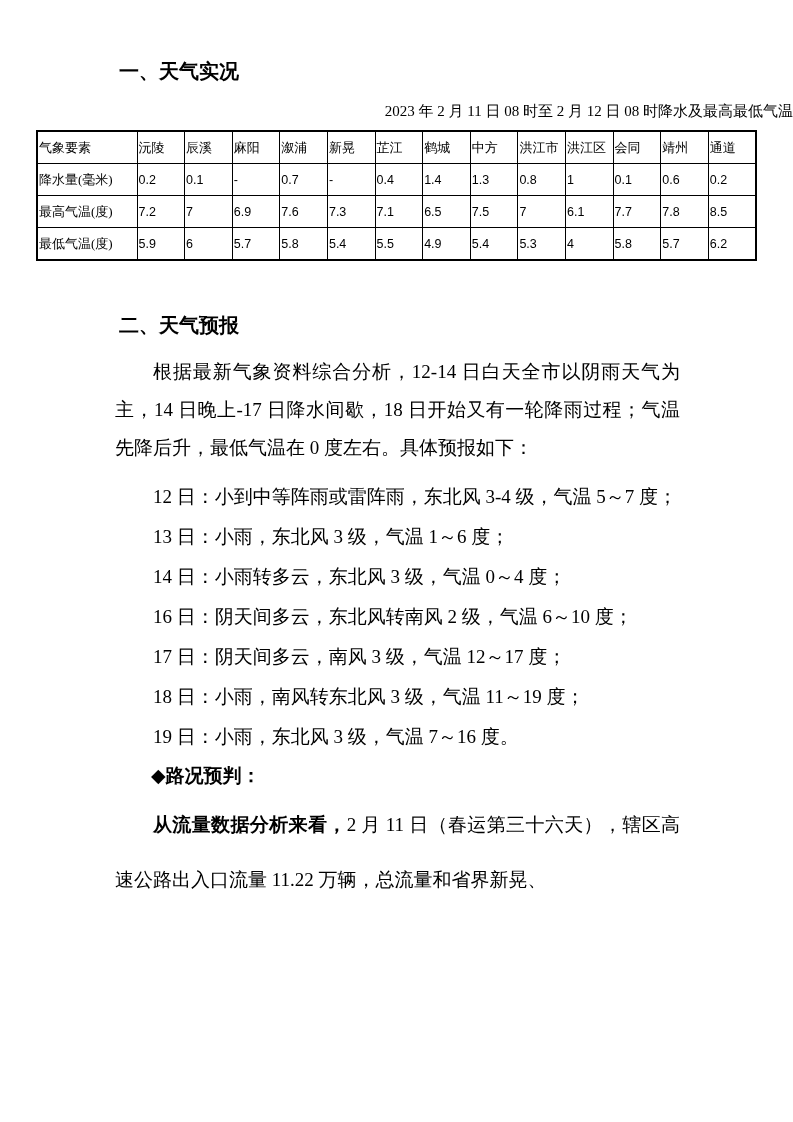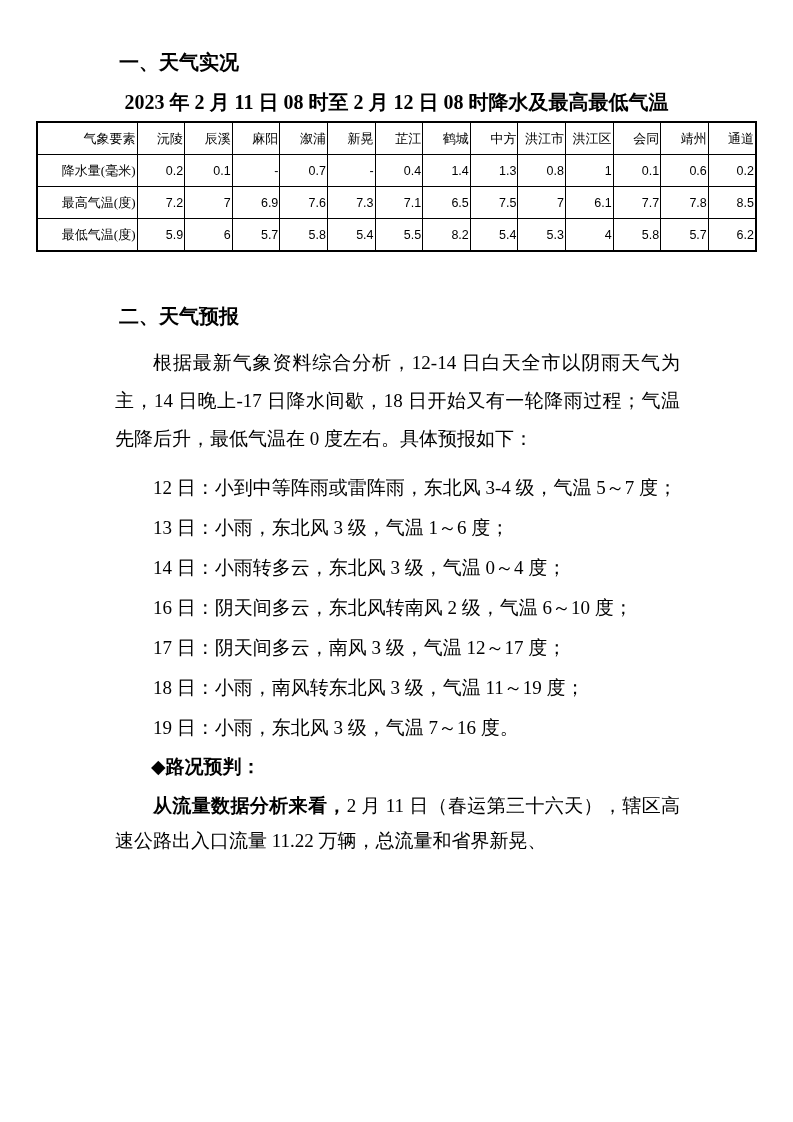--- a/index.html
+++ b/index.html
@@ -12,38 +12,38 @@
     font-family: "Liberation Serif", "DejaVu Serif", serif;
     overflow: hidden;
   }
   .h-section {
     margin: 0 0 0 119px;
     font-size: 20px;
     line-height: 28px;
     font-weight: bold;
     font-family: "Liberation Serif", "DejaVu Serif", serif;
   }
-  .h-first { padding-top: 48px; }
+  .h-first { padding-top: 48px; margin-top: 9px; }
   .h-second { margin-top: 50px; }
   .table-title {
     margin-top: 16px;
-    text-align: center;
-    font-weight: bold;
-    font-size: 20px;
+    text-align: right;
+    font-weight: normal;
+    font-size: 15px;
     line-height: 20px;
   }
   table.weather {
     margin: 9px auto 0 auto;
     width: 721px;
     border-collapse: collapse;
     table-layout: fixed;
   }
   table.weather th, table.weather td {
     border: 1px solid #000;
-    text-align: right;
+    text-align: left;
     vertical-align: middle;
     font-size: 13px;
     padding: 0 1px;
     height: 31px;
     overflow: hidden;
   }
   table.weather { border: 2px solid #000; }
   table.weather th { font-weight: normal; }
   table.weather col.first { width: 100px; }
   table.weather td.value {
@@ -66,21 +66,21 @@
     white-space: nowrap;
   }
   .road-heading {
     margin: 0 0 0 151px;
     font-size: 19px;
     line-height: 38px;
     font-weight: bold;
   }
   .traffic {
     margin-top: 2px;
-    line-height: 35px;
+    line-height: 55px;
     font-family: Liberation Serif, serif;
   }
   .traffic .lead { font-weight: bold; }
 </style>
 </head>
 <body>
 
 <div class="page">
 
   <div class="h-section h-first">一、天气实况</div>
@@ -156,21 +156,21 @@
           <td class="value">8.5</td>
         </tr>
         <tr>
           <td>最低气温(度)</td>
           <td class="value">5.9</td>
           <td class="value">6</td>
           <td class="value">5.7</td>
           <td class="value">5.8</td>
           <td class="value">5.4</td>
           <td class="value">5.5</td>
-          <td class="value">8.2</td>
+          <td class="value">4.9</td>
           <td class="value">5.4</td>
           <td class="value">5.3</td>
           <td class="value">4</td>
           <td class="value">5.8</td>
           <td class="value">5.7</td>
           <td class="value">6.2</td>
         </tr>
       </tbody>
   </table>
 

